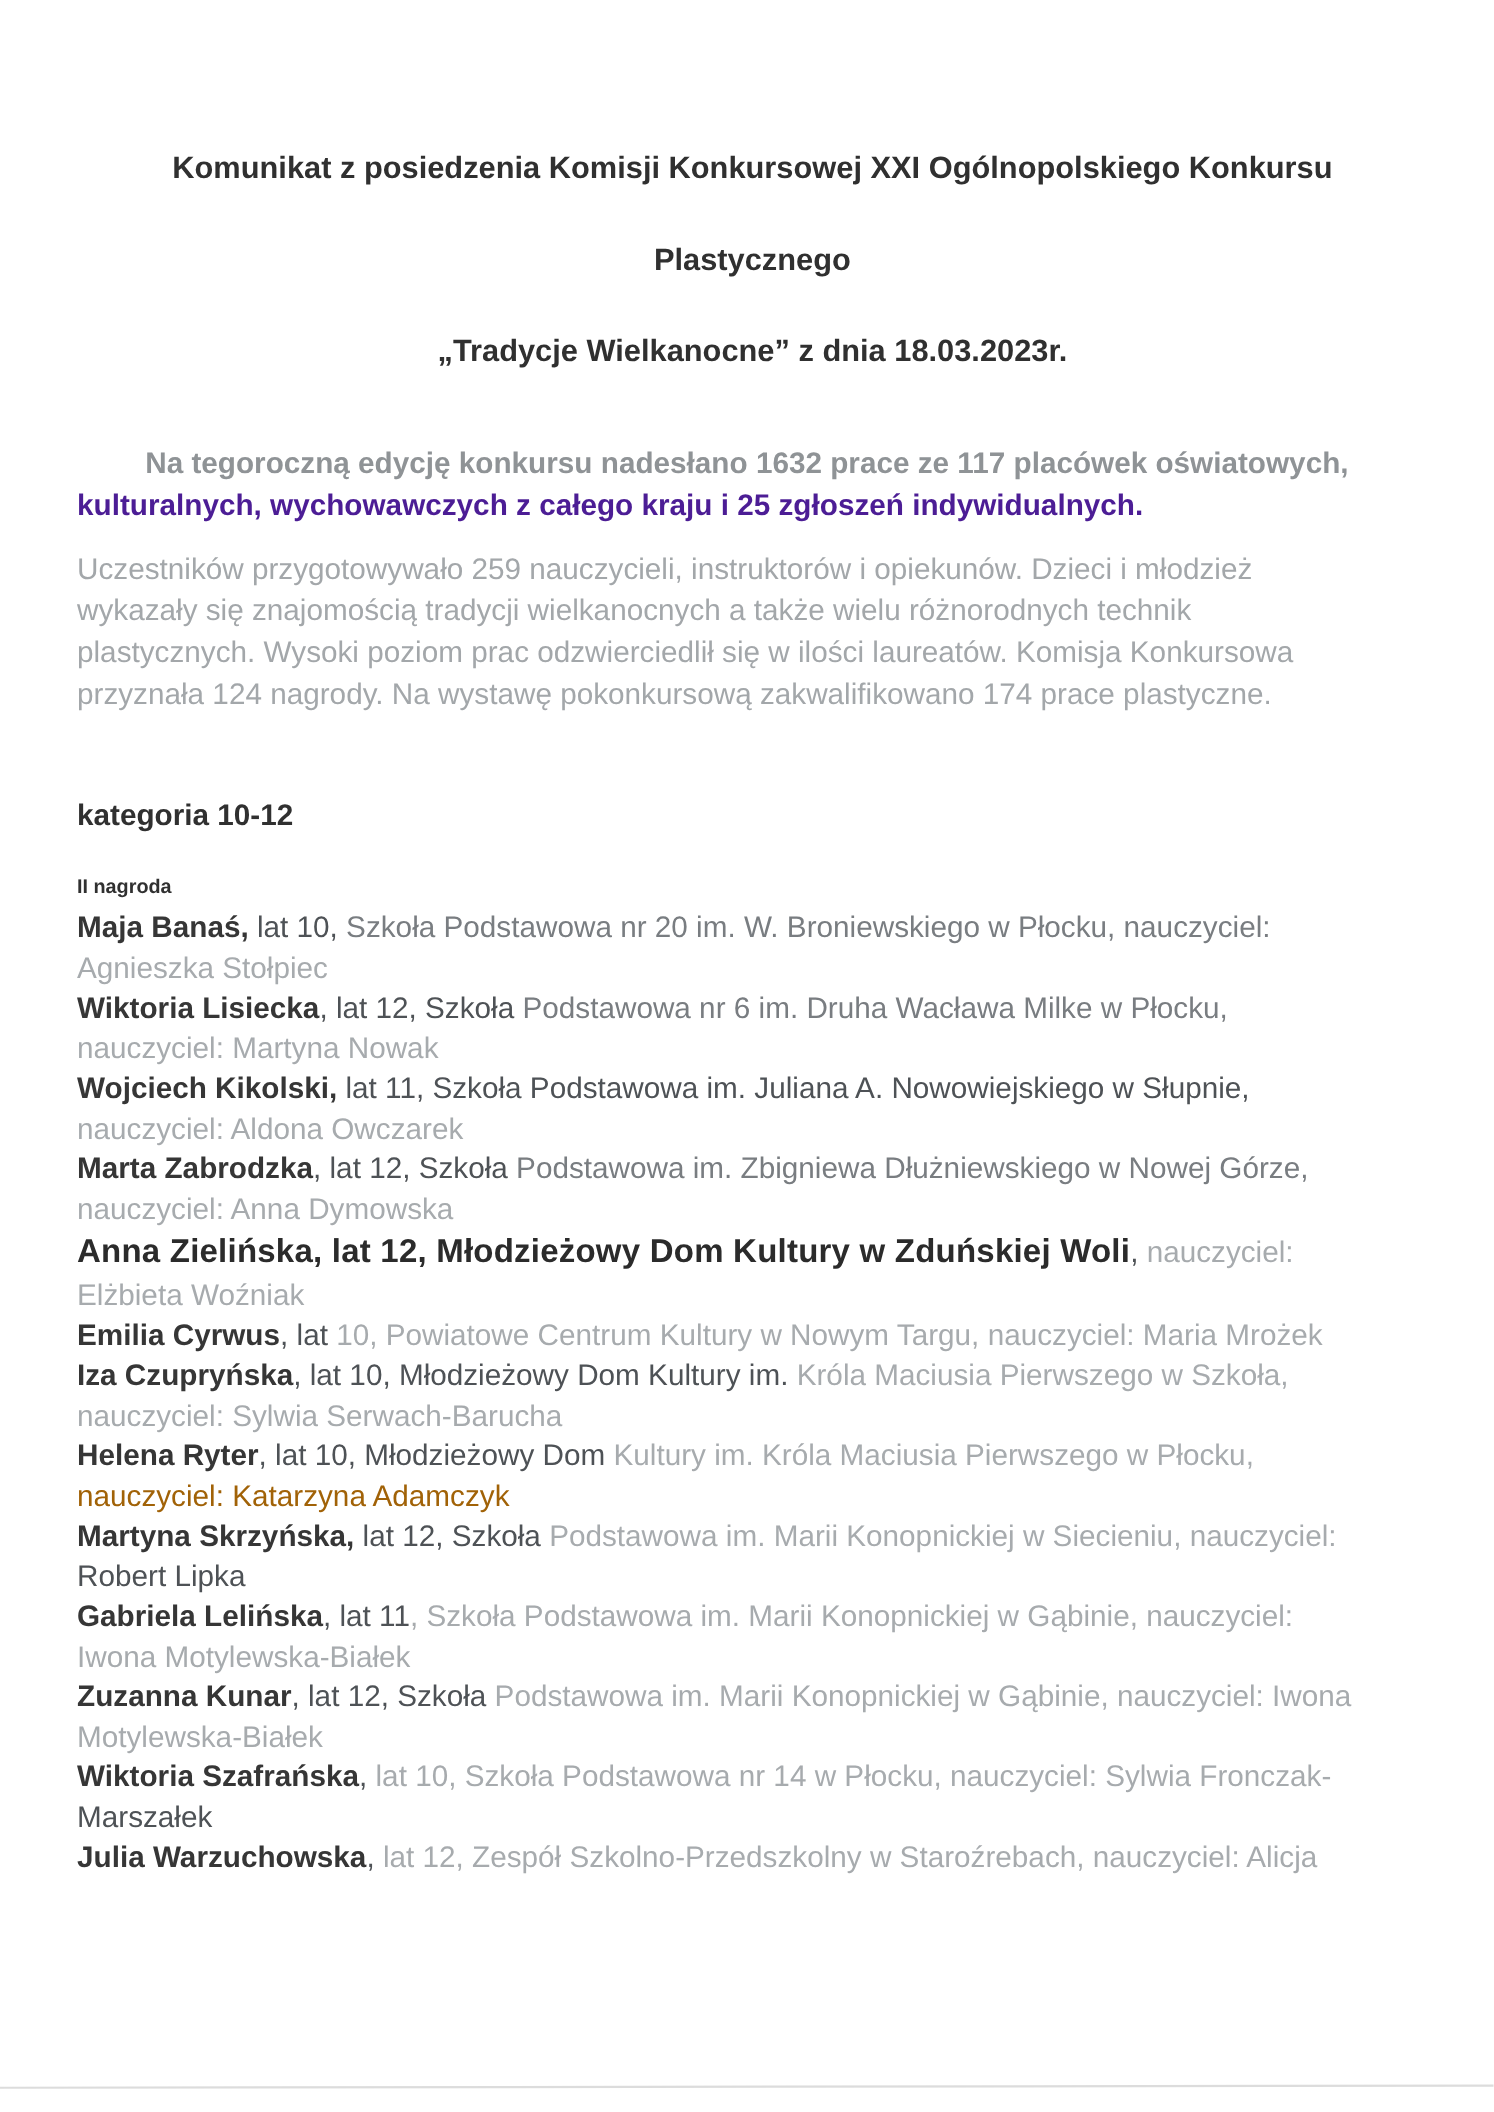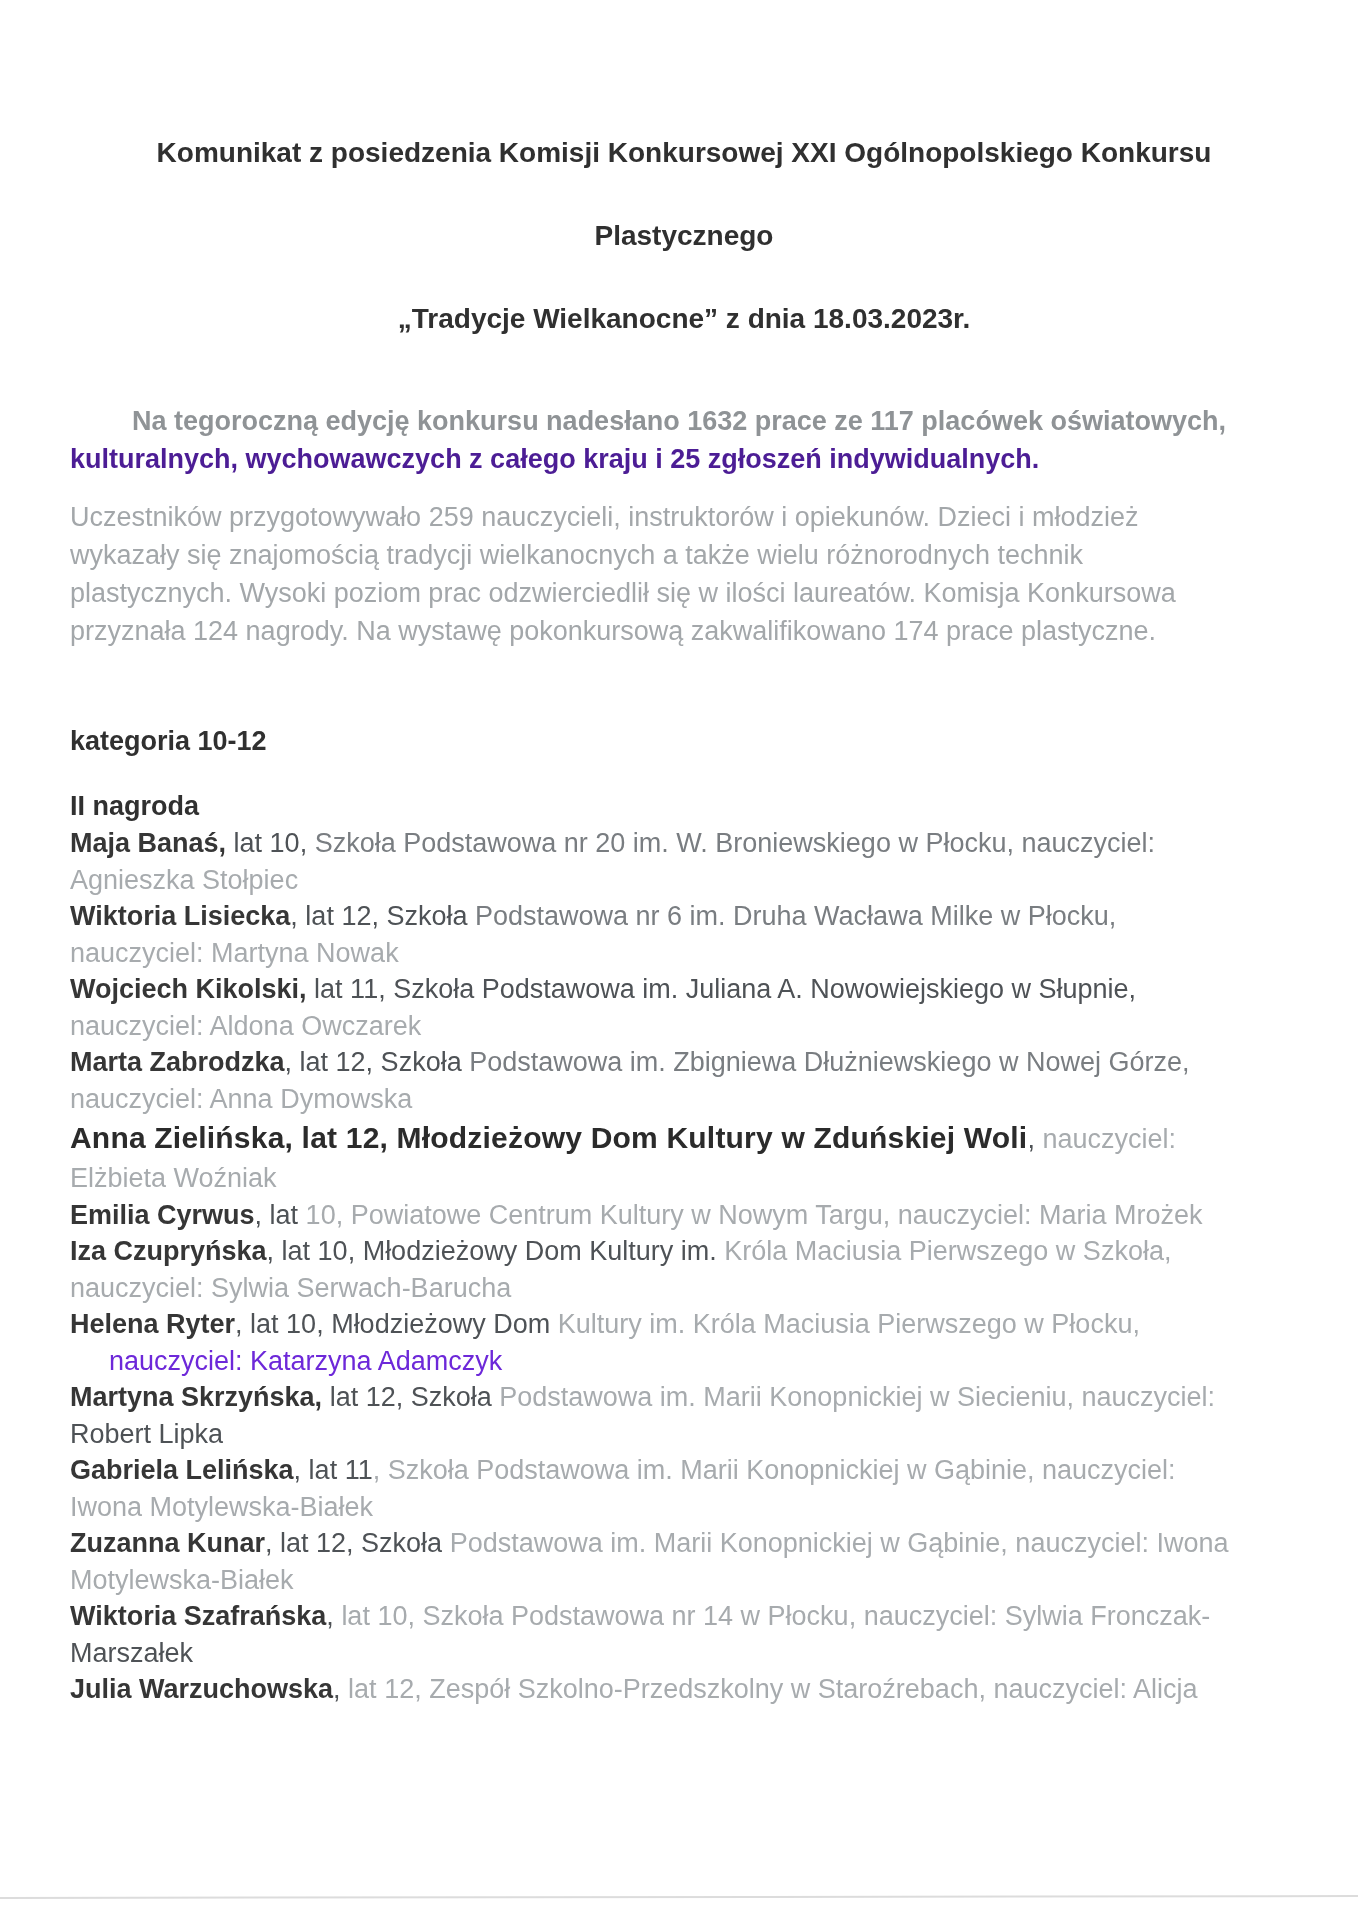--- a/index.html
+++ b/index.html
@@ -19,21 +19,21 @@
 
   
   .intro-bold{margin-top:63px;font-size:27px;font-weight:700;}
   .intro-bold .line{line-height:38px;}
   .intro-light{margin-top:20px;font-size:27px;font-weight:400;}
   .intro-light .line{line-height:38px;}
   .indent{padding-left:62px;}
 
   
   .heading-category{margin-top:72px;font-size:27px;font-weight:700;line-height:38px;color:#303030;}
-  .heading-award{margin-top:27px;font-size:27px;font-weight:700;line-height:38px;color:#303030;}
+  .heading-award{margin-top:27px;font-size:18px;font-weight:700;line-height:38px;color:#303030;}
 
   
   .entries{font-size:27px;}
   .entries .line{line-height:36.5px;}
   .entries .line-xl{line-height:42px;}
 
   .tone-b{font-weight:700;}
   .tone-t{font-weight:700;}
   .tone-p1{font-weight:700;}
   .tone-xl{font-weight:700;font-size:30px;letter-spacing:.2px;}
@@ -80,21 +80,21 @@
         <div class="line"><span class="tone-b" style="color: rgb(54, 54, 54);">Wojciech Kikolski,</span><span class="tone-d" style="color: rgb(78, 82, 86);"> lat 11, Szkoła Podstawowa im. Juliana A. Nowowiejskiego w Słupnie,</span></div>
         <div class="line"><span class="tone-l" style="color: rgb(167, 171, 174);">nauczyciel: Aldona Owczarek</span></div>
         <div class="line"><span class="tone-b" style="color: rgb(54, 54, 54);">Marta Zabrodzka</span><span class="tone-d" style="color: rgb(78, 82, 86);">, lat 12, Szkoła </span><span class="tone-m" style="color: rgb(121, 125, 129);">Podstawowa im. Zbigniewa Dłużniewskiego w Nowej Górze,</span></div>
         <div class="line"><span class="tone-l" style="color: rgb(167, 171, 174);">nauczyciel: Anna Dymowska</span></div>
         <div class="line line-xl"><span class="tone-xl" style="color: rgb(43, 43, 43);">Anna Zielińska, lat 12, Młodzieżowy Dom Kultury w Zduńskiej Woli</span><span class="tone-d" style="color: rgb(78, 82, 86);">, </span><span class="tone-l" style="color: rgb(167, 171, 174);">nauczyciel:</span></div>
         <div class="line"><span class="tone-l" style="color: rgb(167, 171, 174);">Elżbieta Woźniak</span></div>
         <div class="line"><span class="tone-b" style="color: rgb(54, 54, 54);">Emilia Cyrwus</span><span class="tone-d" style="color: rgb(78, 82, 86);">, lat </span><span class="tone-l" style="color: rgb(167, 171, 174);">10, Powiatowe Centrum Kultury w Nowym Targu, nauczyciel: Maria Mrożek</span></div>
         <div class="line"><span class="tone-b" style="color: rgb(54, 54, 54);">Iza Czupryńska</span><span class="tone-d" style="color: rgb(78, 82, 86);">, lat 10, Młodzieżowy Dom Kultury im. </span><span class="tone-l" style="color: rgb(167, 171, 174);">Króla Maciusia Pierwszego w Szkoła,</span></div>
         <div class="line"><span class="tone-l" style="color: rgb(167, 171, 174);">nauczyciel: Sylwia Serwach-Barucha</span></div>
         <div class="line"><span class="tone-b" style="color: rgb(54, 54, 54);">Helena Ryter</span><span class="tone-d" style="color: rgb(78, 82, 86);">, lat 10, Młodzieżowy Dom </span><span class="tone-l" style="color: rgb(167, 171, 174);">Kultury im. Króla Maciusia Pierwszego w Płocku,</span></div>
-        <div class="line"><span class="tone-l" style="color: #6d28d9; margin-left: 39px;">nauczyciel: Katarzyna Adamczyk</span></div>
+        <div class="line"><span class="tone-l" style="color: #a16207;">nauczyciel: Katarzyna Adamczyk</span></div>
         <div class="line"><span class="tone-b" style="color: rgb(54, 54, 54);">Martyna Skrzyńska,</span><span class="tone-d" style="color: rgb(78, 82, 86);"> lat 12, Szkoła </span><span class="tone-l" style="color: rgb(167, 171, 174);">Podstawowa im. Marii Konopnickiej w Siecieniu, nauczyciel:</span></div>
         <div class="line"><span class="tone-d" style="color: rgb(78, 82, 86);">Robert Lipka</span></div>
         <div class="line"><span class="tone-b" style="color: rgb(54, 54, 54);">Gabriela Lelińska</span><span class="tone-d" style="color: rgb(78, 82, 86);">, lat 11</span><span class="tone-l" style="color: rgb(167, 171, 174);">, Szkoła Podstawowa im. Marii Konopnickiej w Gąbinie, nauczyciel:</span></div>
         <div class="line"><span class="tone-l" style="color: rgb(167, 171, 174);">Iwona Motylewska-Białek</span></div>
         <div class="line"><span class="tone-b" style="color: rgb(54, 54, 54);">Zuzanna Kunar</span><span class="tone-d" style="color: rgb(78, 82, 86);">, lat 12, Szkoła </span><span class="tone-l" style="color: rgb(167, 171, 174);">Podstawowa im. Marii Konopnickiej w Gąbinie, nauczyciel: Iwona</span></div>
         <div class="line"><span class="tone-l" style="color: rgb(167, 171, 174);">Motylewska-Białek</span></div>
         <div class="line"><span class="tone-b" style="color: rgb(54, 54, 54);">Wiktoria Szafrańska</span><span class="tone-d" style="color: rgb(78, 82, 86);">, </span><span class="tone-l" style="color: rgb(167, 171, 174);">lat 10, Szkoła Podstawowa nr 14 w Płocku, nauczyciel: Sylwia Fronczak-</span></div>
         <div class="line"><span class="tone-d" style="color: rgb(78, 82, 86);">Marszałek</span></div>
         <div class="line"><span class="tone-b" style="color: rgb(54, 54, 54);">Julia Warzuchowska</span><span class="tone-d" style="color: rgb(78, 82, 86);">, </span><span class="tone-l" style="color: rgb(167, 171, 174);">lat 12, Zespół Szkolno-Przedszkolny w Staroźrebach, nauczyciel: Alicja</span></div>
       </div>

